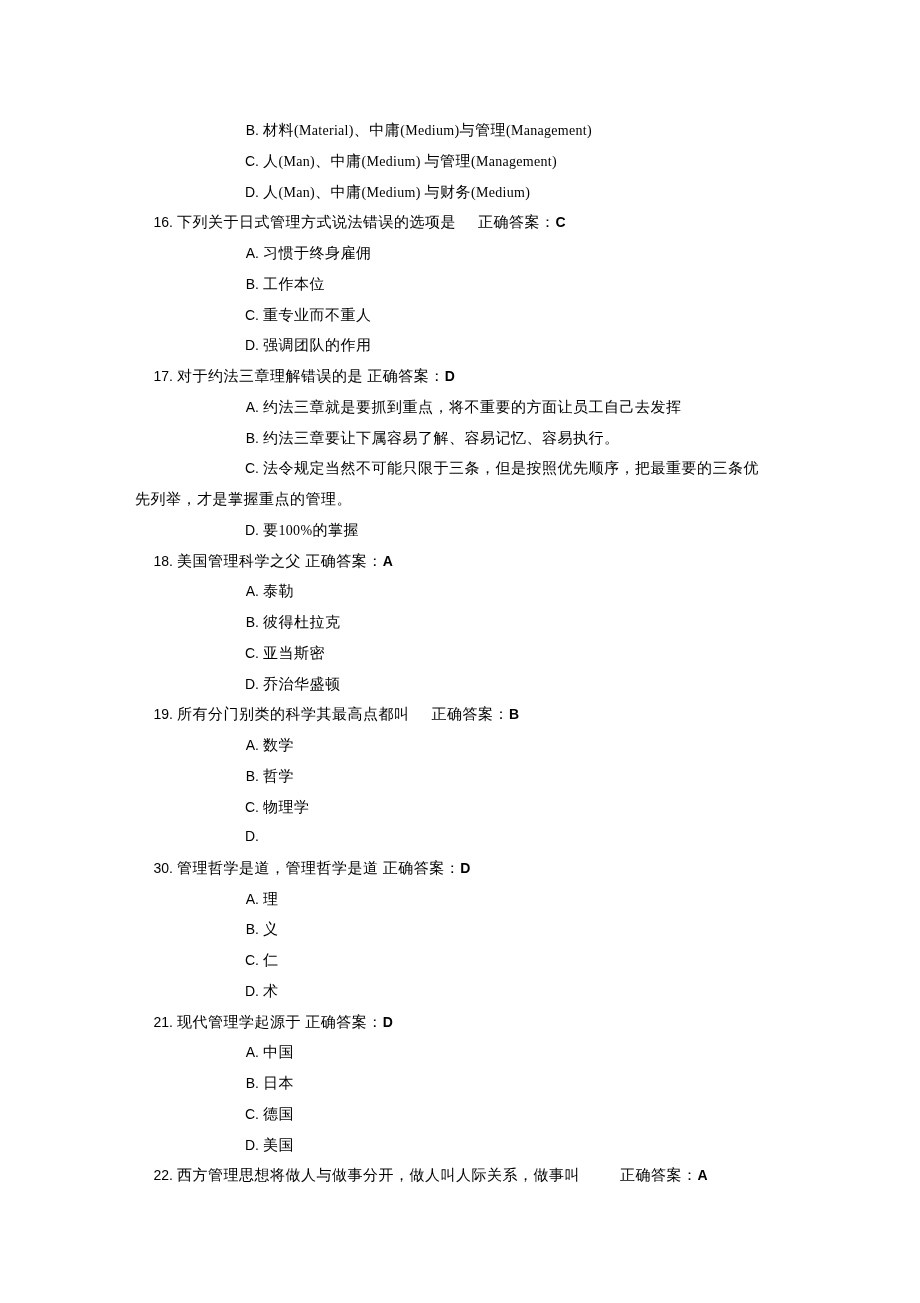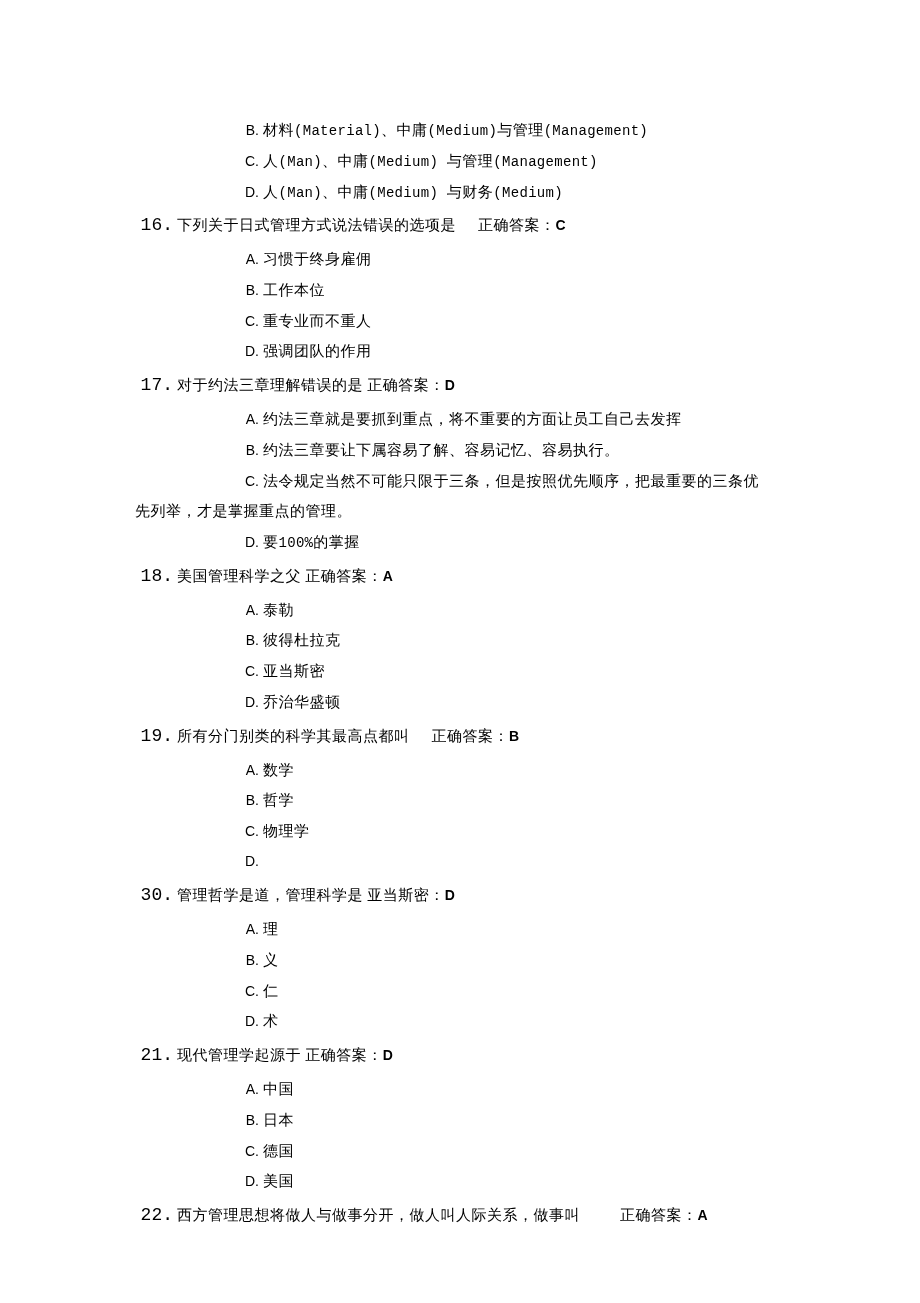--- a/index.html
+++ b/index.html
@@ -31,32 +31,32 @@
     width: 124px;
     flex-shrink: 0;
     text-align: right;
     padding-right: 4px;
   }
   .opt-letter {
     font-family: "Helvetica Neue", Arial, sans-serif;
     font-size: 14px;
   }
   .num {
-    font-family: Liberation Mono, monospace;
-    font-size: 18px;
+    font-family: Liberation Sans, sans-serif;
+    font-size: 14px;
   }
   .qtext {
     letter-spacing: 0.5px;
   }
   .gap {
     display: inline-block;
     width: 22px;
   }
   .latin {
-    font-family: Liberation Mono, monospace;
+    font-family: Liberation Serif, serif;
     font-size: 14px;
     letter-spacing: 0.3px;
   }
   .opt-text {
     flex: 1;
     letter-spacing: 0.5px;
   }
   .opt-text-cont {
     letter-spacing: 0.5px;
   }
@@ -178,21 +178,21 @@
       <span class="opt-indent opt-letter">C. </span>
       <span class="opt-text">物理学</span>
     </div>
   <div class="row">
       <span class="opt-indent opt-letter">D. </span>
     </div>
 
   <div class="row">
     <span class="num-col num">30. </span>
     <span class="qtext">
-      <span>管理哲学是道，管理科学是 亚当斯密：</span><span class="bold">D</span>
+      <span>管理哲学是道，管理哲学是道 正确答案：</span><span class="bold">D</span>
     </span>
   </div>
   <div class="row">
       <span class="opt-indent opt-letter">A. </span>
       <span class="opt-text">理</span>
     </div>
   <div class="row">
       <span class="opt-indent opt-letter">B. </span>
       <span class="opt-text">义</span>
     </div>

